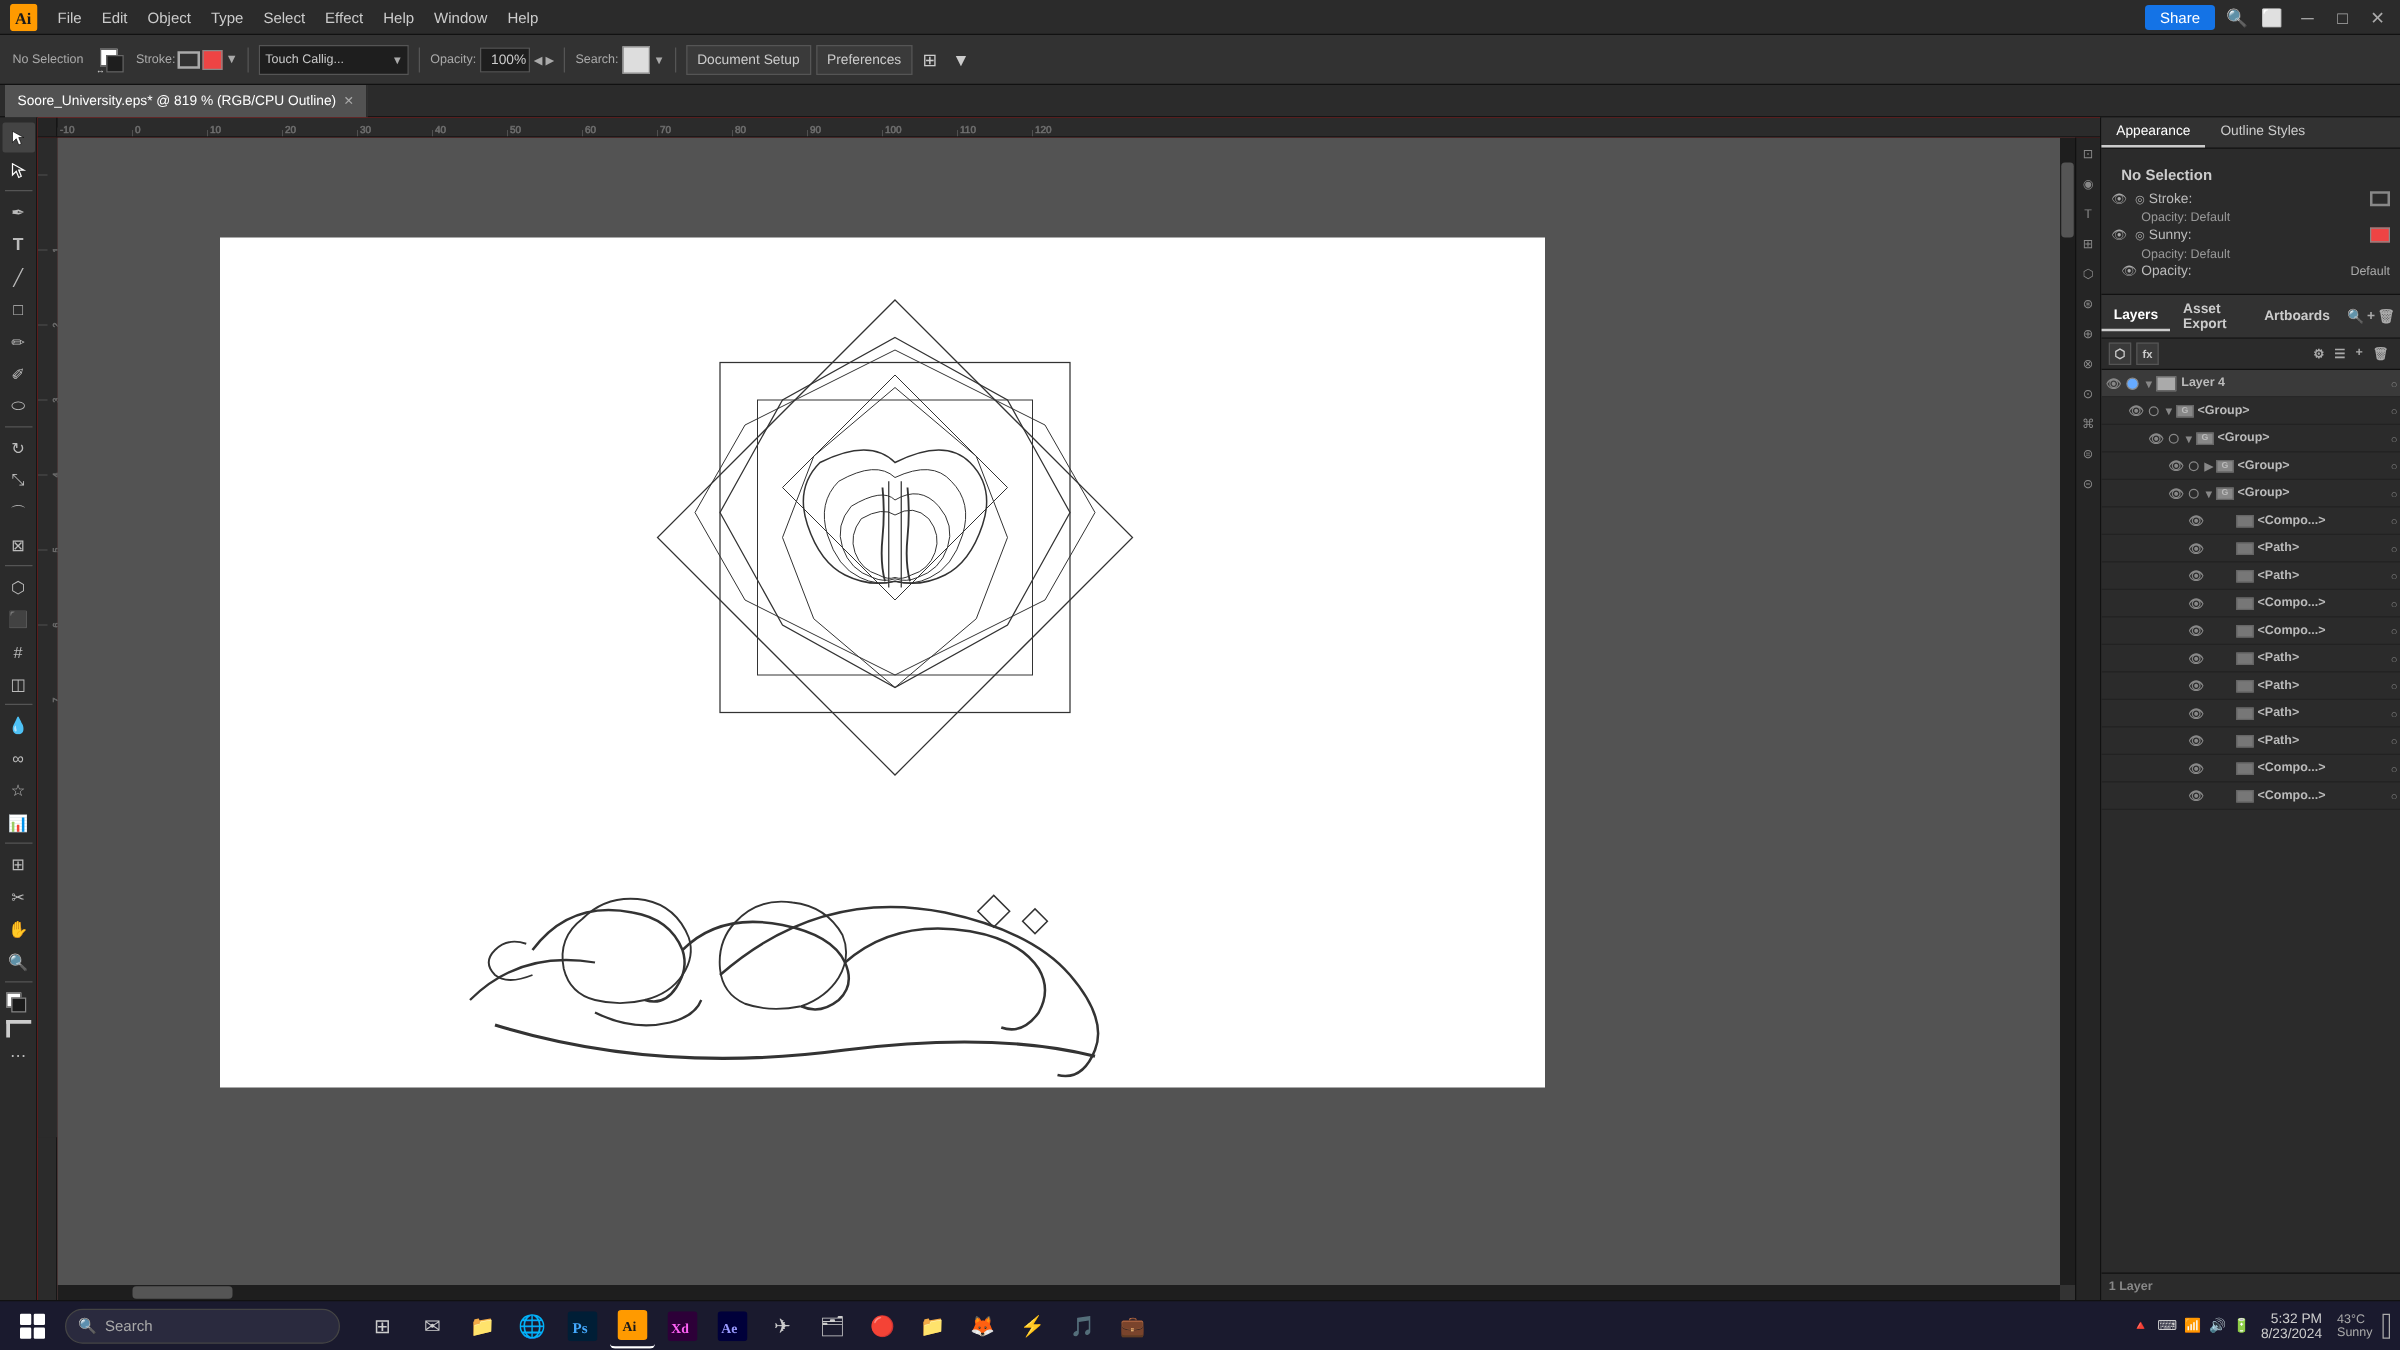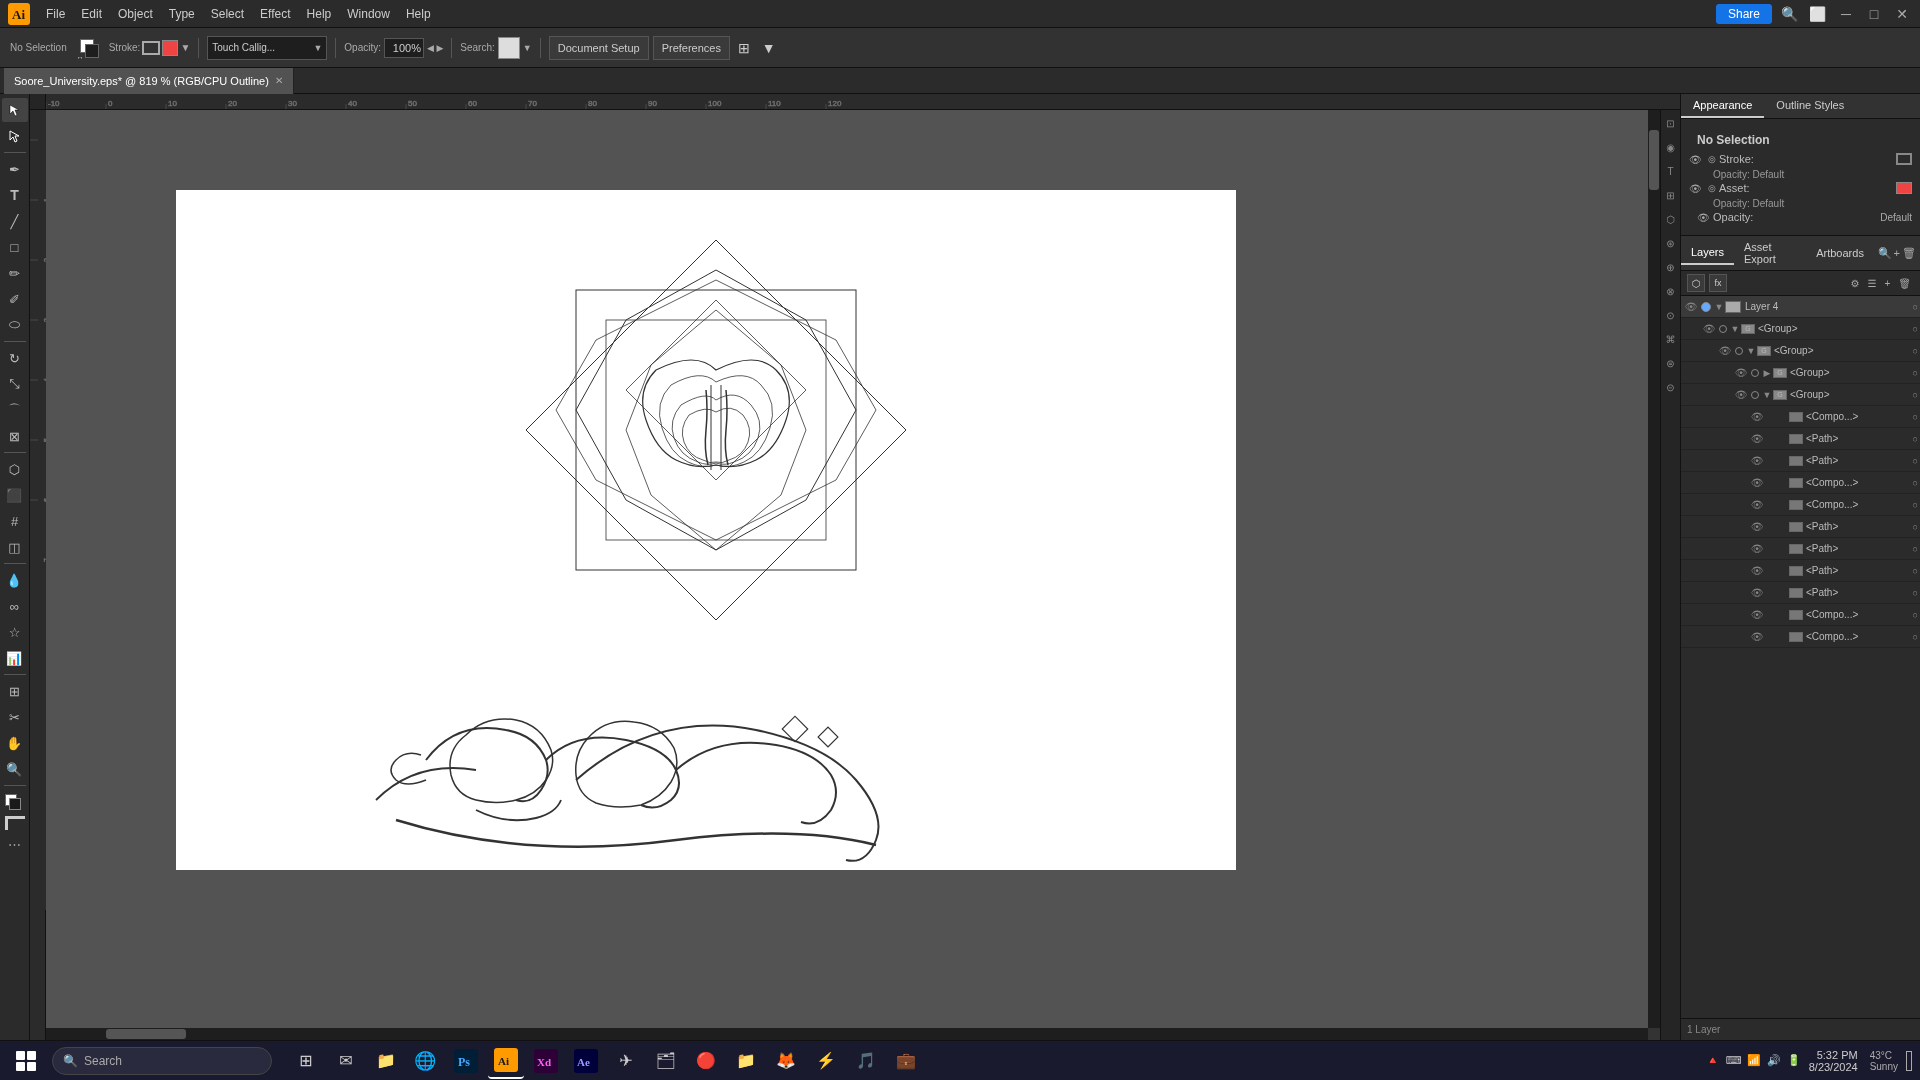--- a/index.html
+++ b/index.html
@@ -679,36 +679,36 @@
           <span class="appearance-label">Stroke:</span>
           <div style="width:16px;height:12px;border:1px solid #888;background:transparent;border-width:2px;"></div>
         </div>
         <div class="opacity-label">
           <span>Opacity:</span> <span>Default</span>
         </div>
 
         <div class="appearance-row">
           <span class="appearance-eye">👁</span>
           <span style="width:14px;text-align:center;font-size:9px;color:#aaa;">◎</span>
-          <span class="appearance-label">Asset:</span>
+          <span class="appearance-label">Sunny:</span>
           <div style="width:16px;height:12px;background:#e44;border:1px solid #888;"></div>
         </div>
         <div class="opacity-label">
           <span>Opacity:</span> <span>Default</span>
         </div>
 
         <div class="appearance-row" style="padding-left:8px;">
           <span class="appearance-eye">👁</span>
           <span class="appearance-label">Opacity:</span>
           <span style="font-size:10px;color:#aaa;">Default</span>
         </div>
       </div>
     </div>
 
-    <div id="layers-panel" style="flex:1;display:flex;flex-direction:column;overflow:hidden;">
+    <div id="layers-panel" style="flex:1;display:flex;flex-direction:column;overflow:hidden;font-weight:bold;">
       <div class="layers-tabs">
         <div class="layers-tab active">Layers</div>
         <div class="layers-tab">Asset Export</div>
         <div class="layers-tab">Artboards</div>
         <div style="margin-left:auto;display:flex;align-items:center;gap:2px;padding:0 4px;">
           <div style="font-size:11px;color:#aaa;cursor:pointer;">🔍</div>
           <div style="font-size:11px;color:#aaa;cursor:pointer;">+</div>
           <div style="font-size:11px;color:#aaa;cursor:pointer;">🗑</div>
         </div>
       </div>

